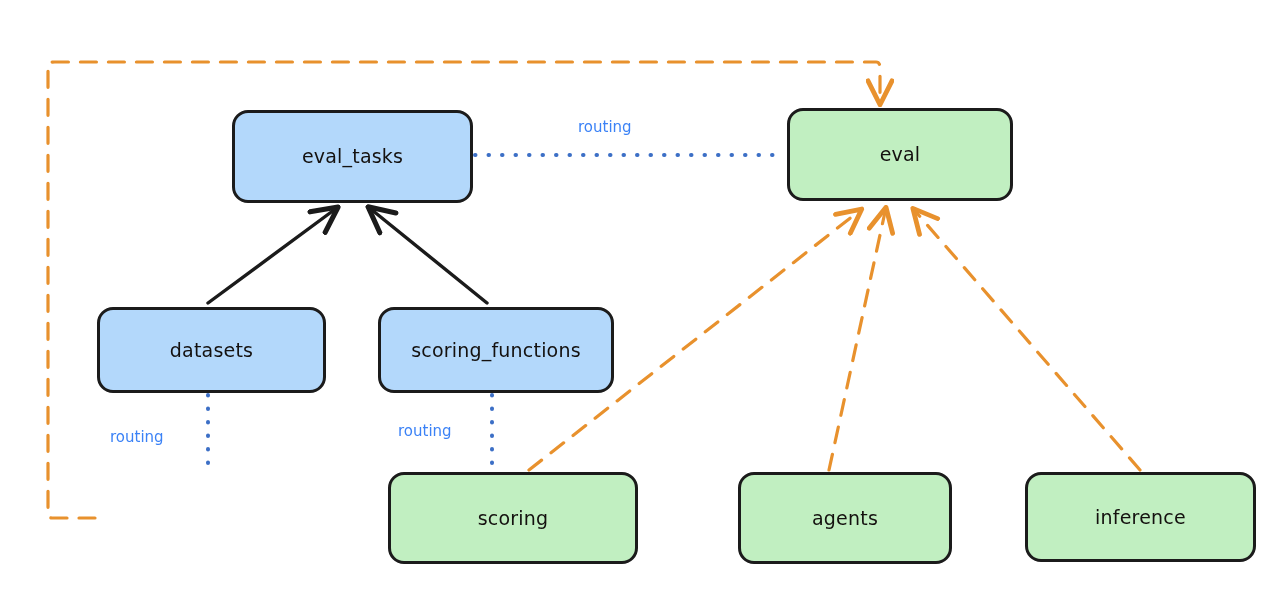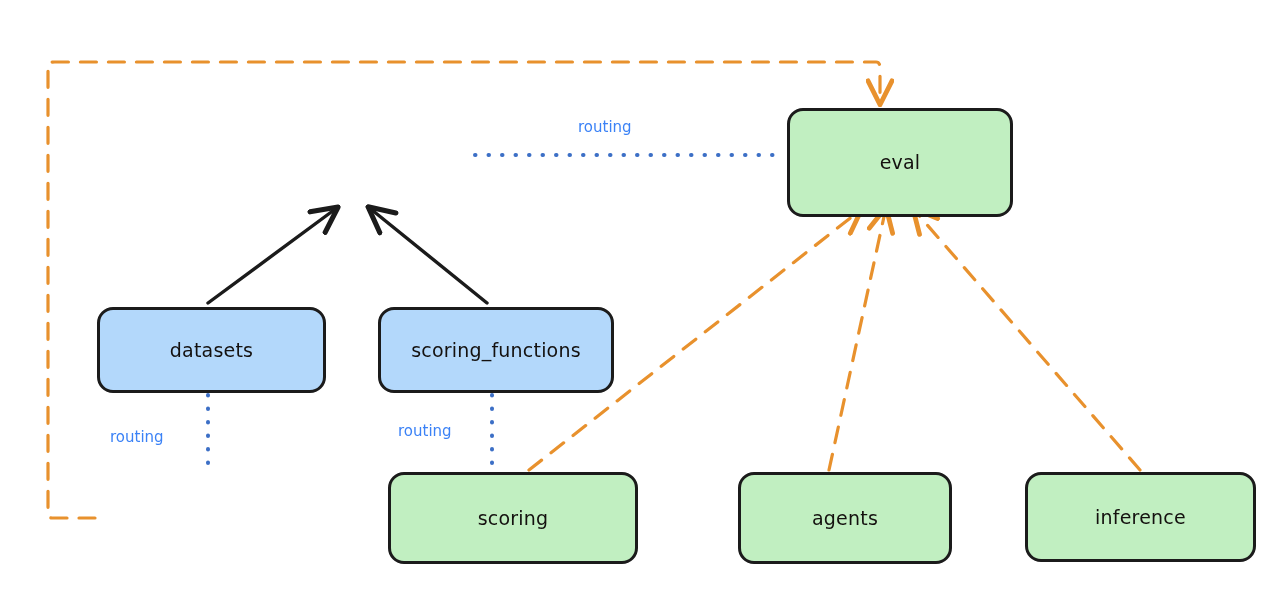--- a/index.html
+++ b/index.html
@@ -98,22 +98,25 @@
 
     <g>
       <path d="M829,470 L885,212" fill="none" stroke="#e8912d" stroke-width="3.2" stroke-dasharray="16 12" stroke-linecap="round" marker-end="url(#arrow-orange)"></path>
     </g>
 
     <g>
       <path d="M1140,470 L916,212" fill="none" stroke="#e8912d" stroke-width="3.2" stroke-dasharray="16 12" stroke-linecap="round" marker-end="url(#arrow-orange)"></path>
     </g>
   </svg>
 
+  <div class="node api" style="left:232px; top:110px; width:241px; height:93px;">
+    <span class="label">eval_tasks</span>
+  </div>
 
-  <div class="node provider" style="left:787px; top:108px; width:226px; height:109px;">
+  <div class="node provider" style="left:787px; top:108px; width:226px; height:93px;">
     <span class="label">eval</span>
   </div>
 
   <div class="node api" style="left:378px; top:307px; width:236px; height:86px;">
     <span class="label">scoring_functions</span>
   </div>
 
   <div class="node api" style="left:97px; top:307px; width:229px; height:86px;">
     <span class="label">datasets</span>
   </div>

